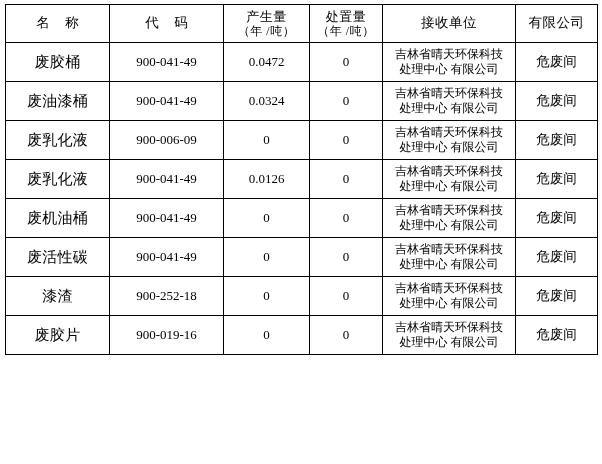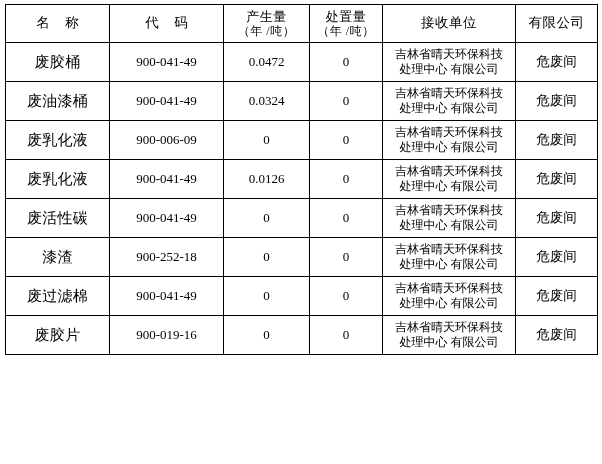--- a/index.html
+++ b/index.html
@@ -163,44 +163,44 @@
         <td class="code-cell">900-041-49</td>
         <td class="num-cell">0.0126</td>
         <td class="num-cell">0</td>
         <td class="unit-cell">
           <span class="u1">吉林省晴天环保科技</span>
           <span class="u2">处理中心 有限公司</span>
         </td>
         <td class="store-cell">危废间</td>
       </tr>
       <tr>
+        <td class="name-cell">废机油桶</td>
+        <td class="code-cell">900-041-49</td>
+        <td class="num-cell">0</td>
+        <td class="num-cell">0</td>
+        <td class="unit-cell">
+          <span class="u1">吉林省晴天环保科技</span>
+          <span class="u2">处理中心 有限公司</span>
+        </td>
+        <td class="store-cell">危废间</td>
+      </tr>
+      <tr>
         <td class="name-cell">废活性碳</td>
         <td class="code-cell">900-041-49</td>
         <td class="num-cell">0</td>
         <td class="num-cell">0</td>
         <td class="unit-cell">
           <span class="u1">吉林省晴天环保科技</span>
           <span class="u2">处理中心 有限公司</span>
         </td>
         <td class="store-cell">危废间</td>
       </tr>
       <tr>
         <td class="name-cell">漆渣</td>
         <td class="code-cell">900-252-18</td>
-        <td class="num-cell">0</td>
-        <td class="num-cell">0</td>
-        <td class="unit-cell">
-          <span class="u1">吉林省晴天环保科技</span>
-          <span class="u2">处理中心 有限公司</span>
-        </td>
-        <td class="store-cell">危废间</td>
-      </tr>
-      <tr>
-        <td class="name-cell">废过滤棉</td>
-        <td class="code-cell">900-041-49</td>
         <td class="num-cell">0</td>
         <td class="num-cell">0</td>
         <td class="unit-cell">
           <span class="u1">吉林省晴天环保科技</span>
           <span class="u2">处理中心 有限公司</span>
         </td>
         <td class="store-cell">危废间</td>
       </tr>
       <tr>
         <td class="name-cell">废胶片</td>

